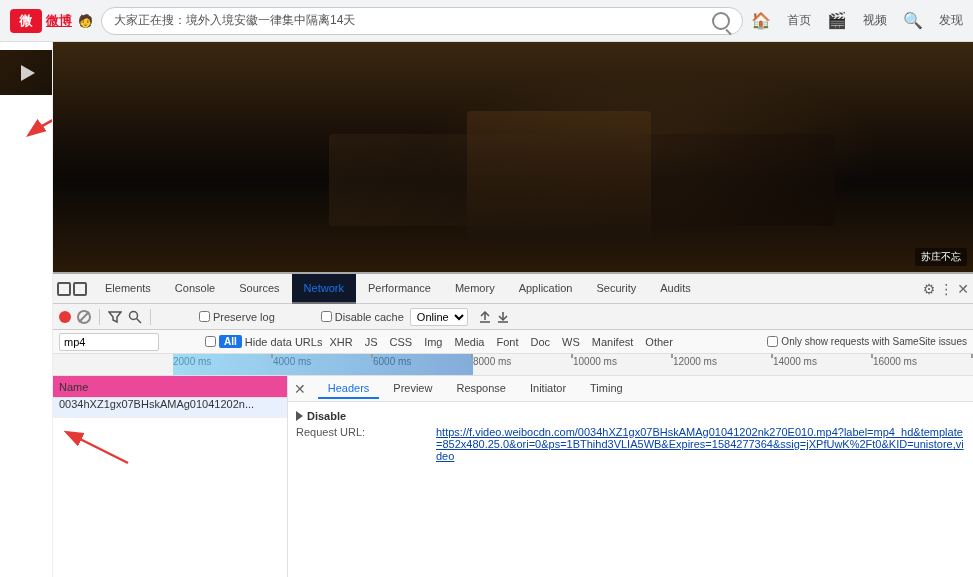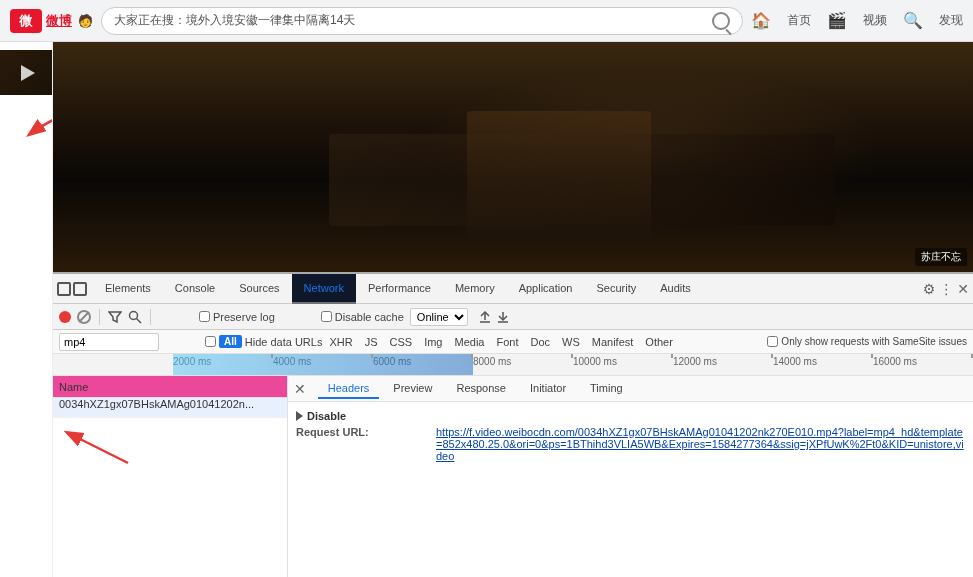--- a/index.html
+++ b/index.html
@@ -377,21 +377,21 @@
     }
 
     .detail-row {
       display: flex;
       margin-bottom: 3px;
       font-size: 11px;
     }
 
     .detail-key {
       color: #555;
-      font-weight: 700;
+      font-weight: 400;
       min-width: 140px;
       flex-shrink: 0;
     }
 
     .detail-value {
       color: #333;
       word-break: break-all;
       flex: 1;
     }
 

